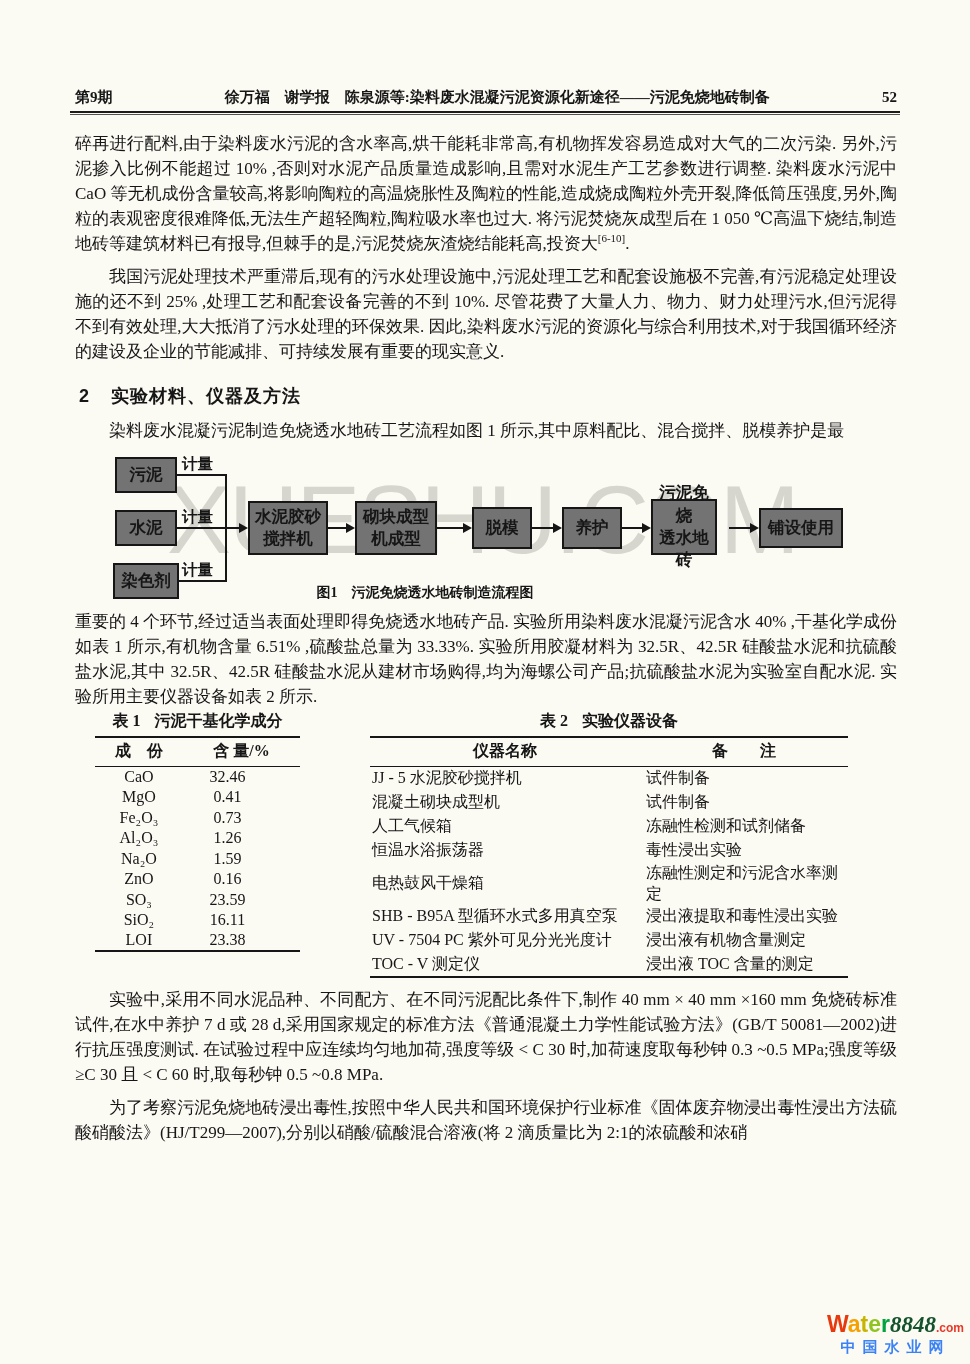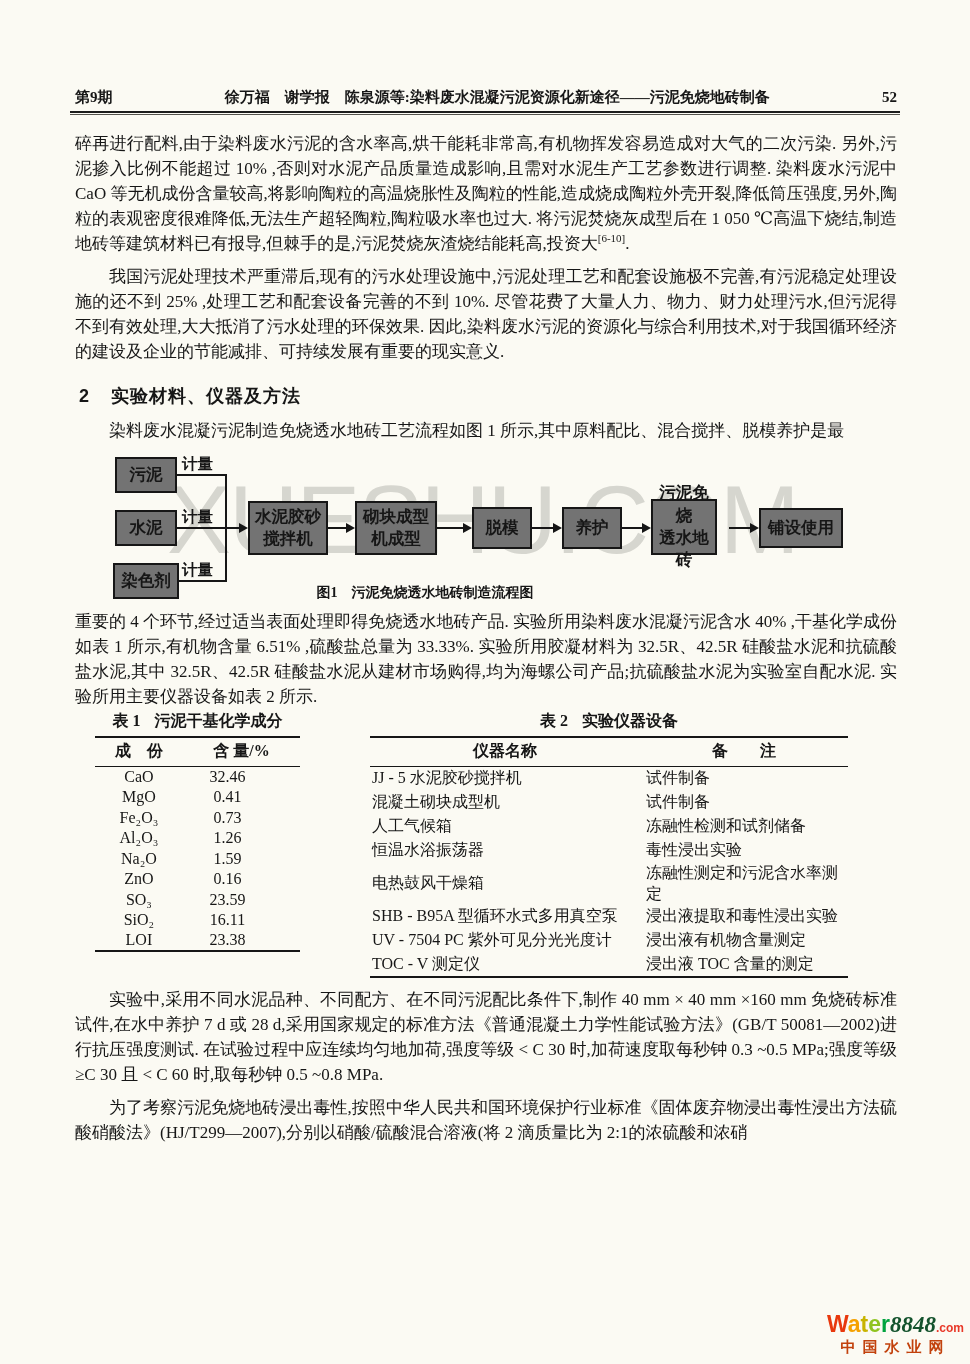--- a/index.html
+++ b/index.html
@@ -268,16 +268,16 @@
     <p class="para indent" style="margin-top:9px;">实验中,采用不同水泥品种、不同配方、在不同污泥配比条件下,制作 40 mm × 40 mm ×160 mm 免烧砖标准试件,在水中养护 7 d 或 28 d,采用国家规定的标准方法《普通混凝土力学性能试验方法》(GB/T 50081—2002)进行抗压强度测试. 在试验过程中应连续均匀地加荷,强度等级 &lt; C 30 时,加荷速度取每秒钟 0.3 ~0.5 MPa;强度等级≥C 30 且 &lt; C 60 时,取每秒钟 0.5 ~0.8 MPa.</p>
 
     <p class="para indent" style="margin-top:8px;">为了考察污泥免烧地砖浸出毒性,按照中华人民共和国环境保护行业标准《固体废弃物浸出毒性浸出方法硫酸硝酸法》(HJ/T299—2007),分别以硝酸/硫酸混合溶液(将 2 滴质量比为 2:1的浓硫酸和浓硝</p>
 
   </div>
 
   <div class="brand">
     <div class="brand-line1">
       <span style="color: rgb(232, 56, 13);">W</span><span style="color: rgb(245, 161, 0);">a</span><span style="color: rgb(200, 180, 0);">t</span><span style="color: rgb(143, 195, 31);">e</span><span style="color: rgb(0, 163, 62);">r</span><span class="bnum" style="color: #14532d;">8848</span><span class="bcom" style="color: rgb(232, 56, 40);">.com</span>
     </div>
-    <div class="brand-line2" style="color: #c2410c;">中国水业网</div>
+    <div class="brand-line2" style="color: #3b82f6;">中国水业网</div>
   </div>
 
 </div>
 
 </body></html>

